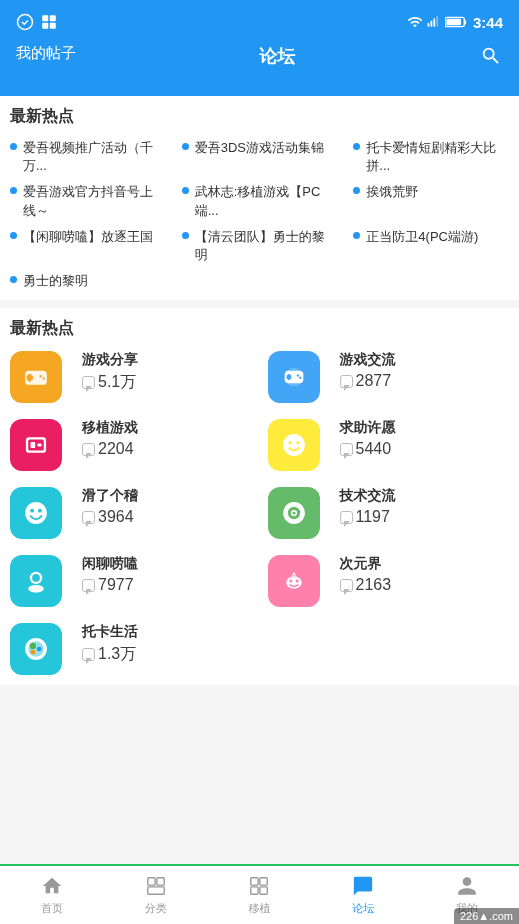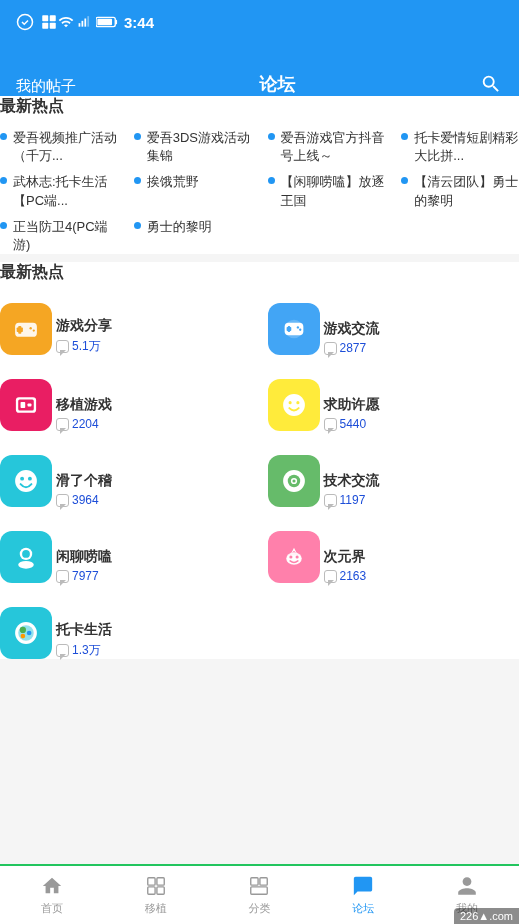--- a/index.html
+++ b/index.html
@@ -11,20 +11,21 @@
       overflow: hidden;
       position: relative;
     }
 
     
     .status-bar {
       background: #2196F3;
       height: 44px;
       display: flex;
       align-items: center;
+      justify-content: space-between;
       padding: 0 16px;
       color: white;
     }
     .status-bar-left {
       display: flex;
       gap: 6px;
       align-items: center;
     }
     .status-bar-right {
       display: flex;
@@ -32,21 +33,21 @@
       gap: 4px;
       font-size: 14px;
       font-weight: 600;
     }
 
     
     .header {
       background: #2196F3;
       height: 52px;
       display: flex;
-      align-items: flex-end;
+      align-items: flex-start;
       justify-content: space-between;
       padding: 0 16px;
       color: white;
     }
     .header-left {
       font-size: 15px;
       color: white;
     }
     .header-title {
       font-size: 18px;
@@ -65,33 +66,33 @@
     .content {
       height: calc(924px - 44px - 52px - 60px);
       overflow-y: auto;
       background: #f5f5f5;
     }
 
     
     .section {
       background: white;
       margin-bottom: 8px;
-      padding: 0;
+      padding: 10px;
     }
     .section-title {
       font-size: 16px;
       font-weight: 700;
       color: #333;
       margin-bottom: 12px;
     }
 
     
     .hot-grid {
       display: grid;
-      grid-template-columns: 1fr 1fr 1fr 1fr;
+      grid-template-columns: 1fr 1fr 1fr;
       gap: 8px 16px;
     }
     .hot-item {
       display: flex;
       align-items: flex-start;
       gap: 6px;
       font-size: 13px;
       color: #333;
       line-height: 1.4;
     }
@@ -105,23 +106,22 @@
     }
 
     
     .forum-grid {
       display: grid;
       grid-template-columns: 1fr 1fr;
       gap: 16px;
     }
     .forum-item {
       display: flex;
-      align-items: flex-end;
-      gap: 4px;
-      margin-top: 8px;
+      align-items: flex-start;
+      gap: 20px;
     }
     .forum-icon {
       width: 52px;
       height: 52px;
       border-radius: 12px;
       display: flex;
       align-items: center;
       justify-content: center;
       flex-shrink: 0;
       font-size: 22px;
@@ -129,22 +129,22 @@
     .forum-info {
       flex: 1;
     }
     .forum-name {
       font-size: 14px;
       font-weight: 600;
       color: #333;
       margin-bottom: 3px;
     }
     .forum-count {
-      font-size: 12px;
-      color: #1d4ed8;
+      font-size: 16px;
+      color: #404040;
       display: flex;
       align-items: center;
       gap: 3px;
     }
     .comment-icon {
       width: 13px;
       height: 13px;
       border: 1.5px solid #bbb;
       border-radius: 3px;
       position: relative;
@@ -268,29 +268,29 @@
       <div class="hot-item">
         <div class="hot-dot"></div>
         <span>爱吾视频推广活动（千万...</span>
       </div>
       <div class="hot-item">
         <div class="hot-dot"></div>
         <span>爱吾3DS游戏活动集锦</span>
       </div>
       <div class="hot-item">
         <div class="hot-dot"></div>
+        <span>托卡爱情短剧精彩大比拼...</span>
+      </div>
+      <div class="hot-item">
+        <div class="hot-dot"></div>
         <span>爱吾游戏官方抖音号上线～</span>
       </div>
       <div class="hot-item">
         <div class="hot-dot"></div>
-        <span>托卡爱情短剧精彩大比拼...</span>
-      </div>
-      <div class="hot-item">
-        <div class="hot-dot"></div>
-        <span>武林志:托卡生活【PC端...</span>
+        <span>武林志:移植游戏【PC端...</span>
       </div>
       <div class="hot-item">
         <div class="hot-dot"></div>
         <span>挨饿荒野</span>
       </div>
       <div class="hot-item">
         <div class="hot-dot"></div>
         <span>【闲聊唠嗑】放逐王国</span>
       </div>
       <div class="hot-item">
@@ -501,36 +501,36 @@
       </svg>
     </div>
     <span class="nav-label">首页</span>
   </div>
 
   <div class="nav-item">
     <div class="nav-icon">
       <svg width="22" height="22" viewBox="0 0 24 24" fill="#999">
         <rect x="3" y="3" width="8" height="8" rx="1" stroke="#999" stroke-width="1.5" fill="none"></rect>
         <rect x="13" y="3" width="8" height="8" rx="1" stroke="#999" stroke-width="1.5" fill="none"></rect>
-        <rect x="3" y="13" width="8" height="8" rx="1" stroke="#999" stroke-width="1.5" fill="none"></rect>
-        <rect x="13" y="13" width="8" height="8" rx="1" stroke="#999" stroke-width="1.5" fill="none"></rect>
+        <rect x="3" y="13" width="18" height="8" rx="1" stroke="#999" stroke-width="1.5" fill="none"></rect>
       </svg>
     </div>
-    <span class="nav-label">移植</span>
+    <span class="nav-label">分类</span>
   </div>
 
   <div class="nav-item">
     <div class="nav-icon">
       <svg width="22" height="22" viewBox="0 0 24 24" fill="#999">
         <rect x="3" y="3" width="8" height="8" rx="1" stroke="#999" stroke-width="1.5" fill="none"></rect>
         <rect x="13" y="3" width="8" height="8" rx="1" stroke="#999" stroke-width="1.5" fill="none"></rect>
-        <rect x="3" y="13" width="18" height="8" rx="1" stroke="#999" stroke-width="1.5" fill="none"></rect>
+        <rect x="3" y="13" width="8" height="8" rx="1" stroke="#999" stroke-width="1.5" fill="none"></rect>
+        <rect x="13" y="13" width="8" height="8" rx="1" stroke="#999" stroke-width="1.5" fill="none"></rect>
       </svg>
     </div>
-    <span class="nav-label">分类</span>
+    <span class="nav-label">移植</span>
   </div>
 
   <div class="nav-item">
     <div class="nav-icon">
       <svg width="22" height="22" viewBox="0 0 24 24" fill="#2196F3">
         <path d="M20 2H4c-1.1 0-2 .9-2 2v18l4-4h14c1.1 0 2-.9 2-2V4c0-1.1-.9-2-2-2z"></path>
       </svg>
     </div>
     <span class="nav-label active">论坛</span>
   </div>

